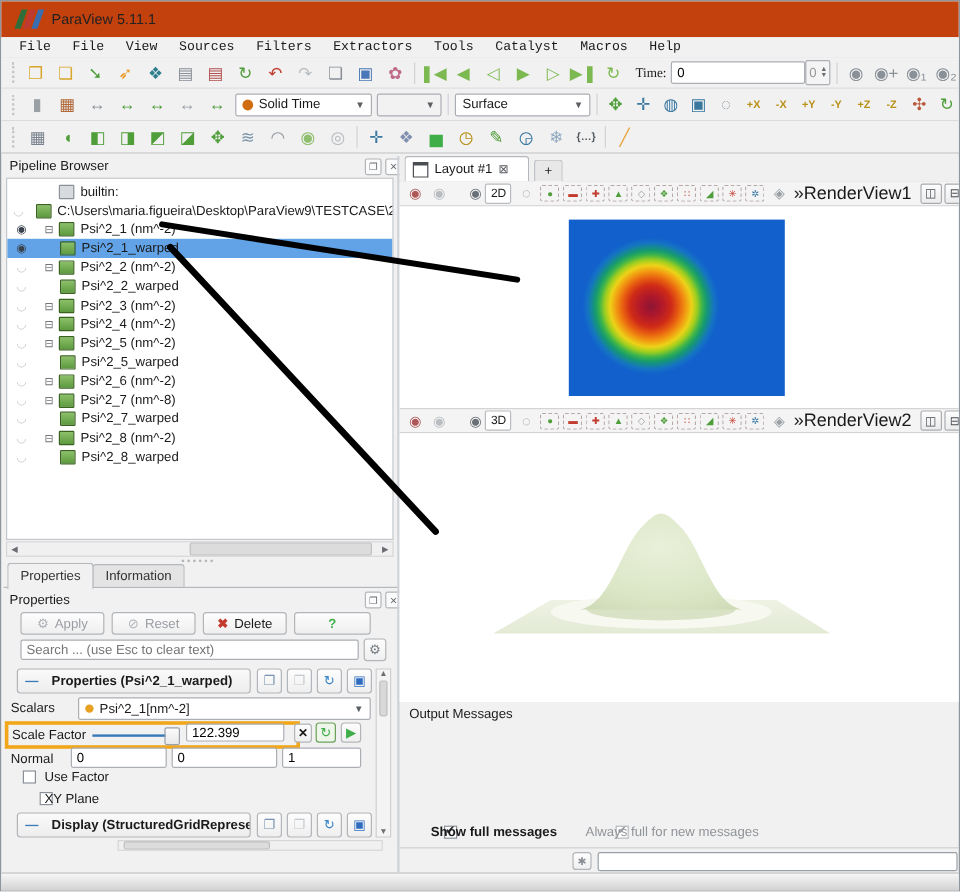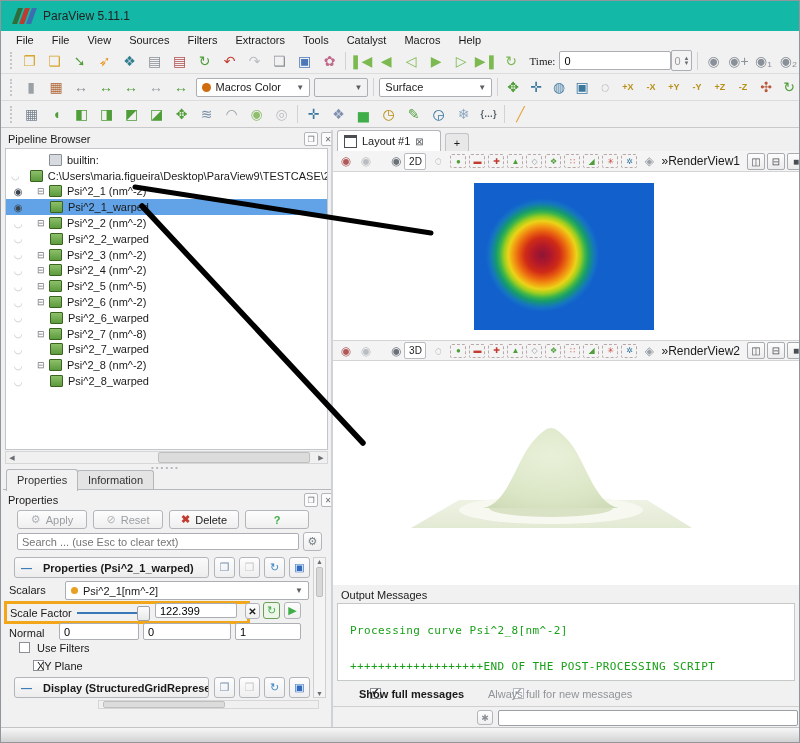--- a/index.html
+++ b/index.html
@@ -1,27 +1,27 @@
 <!DOCTYPE html>
 <html><head>
 <meta charset="utf-8">
 <style>
   html,body{margin:0;padding:0;background:#fff;}
   #win{position:relative;width:798px;height:741px;border:1px solid #8f969c;background:#f1f1f1;
        font-family:"Liberation Sans",sans-serif;font-size:11px;color:#1a1a1a;overflow:hidden;}
   .abs{position:absolute;}
   .flex{display:flex;align-items:center;}
   
-  .titlebar{left:0;top:0;width:100%;height:30px;background:#14b8a6;border-bottom:1px solid #e6e6e6;}
+  .titlebar{left:0;top:0;width:100%;height:30px;background:#c2410c;border-bottom:1px solid #e6e6e6;}
   .logo{left:14px;top:7px;width:22px;height:16px;}
   .logo i{position:absolute;top:0;width:5px;height:16px;transform:skewX(-20deg);}
   .title-text{left:42px;top:8px;font-size:12px;color:#222;}
   
   .menubar{left:0;top:30px;width:100%;height:17px;background:#f1f1f1;display:flex;align-items:center;padding-left:6px;border-bottom:1px solid #e2e2e2;}
-  .mi{padding:0 9px;cursor:default;}
+  .mi{padding:0 9px;cursor:default;font-family:Liberation Mono, monospace;}
   
   .tbar{left:0;width:100%;display:flex;align-items:center;padding-left:8px;background:#f1f1f1;border-bottom:1px solid #dcdcdc;box-sizing:border-box;}
   .tb1{top:47px;height:26px;} .tb2{top:73px;height:27px;} .tb3{top:100px;height:27px;border-bottom:1px solid #c9c9c9;}
   .tbgroup{display:flex;align-items:center;gap:4px;}
   .handle{width:4px;height:17px;border-left:2px dotted #c6c6ca;margin:0 5px 0 1px;}
   .sep{width:1px;height:18px;background:#d2d2d6;margin:0 5px;}
   .ticon{width:21px;height:20px;display:flex;align-items:center;justify-content:center;font-size:14px;line-height:1;cursor:default;}
   .ticon[data-k="axis"]{font-size:9px;font-weight:bold;letter-spacing:0;}
   .rvicon{width:18px;height:16px;display:flex;align-items:center;justify-content:center;font-size:12px;cursor:default;}
   .rvicon[data-k="sel"]{width:14px;height:12px;font-size:8px;border:1px dashed #b8a8a8;border-radius:2px;}
@@ -68,21 +68,21 @@
   .dash{color:#3a7ab8;font-weight:bold;margin-right:6px;}
   .sqbtn{width:21px;height:21px;}
   input.pinput{border:1px solid #abaeb3;border-radius:2px;padding:0 4px;font:11px "Liberation Sans",sans-serif;box-sizing:border-box;height:17px;}
   .cb{width:11px;height:11px;background:#fff;border:1px solid #8a9096;display:inline-block;box-sizing:border-box;position:relative;}
   .cb.checked::before{content:"✔";position:absolute;left:0px;top:-3px;font-size:10px;color:#2a2e33;}
   .cb.dim{border-color:#b4b8bc;} .cb.dim::before{color:#9aa0a6;}
   
   .rvtbar{background:#f4f4f4;border-bottom:1px solid #d4d4d4;display:flex;align-items:center;gap:3px;padding:0 4px;box-sizing:border-box;}
   .modebtn{min-width:20px;height:15px;border:1px solid #b8bcc0;background:#fff;border-radius:2px;display:flex;align-items:center;justify-content:center;font-size:10px;}
   .wbtn{width:16px;height:15px;border:1px solid #a8acb0;background:linear-gradient(#fdfdfd,#ececec);border-radius:2px;display:flex;align-items:center;justify-content:center;font-size:10px;color:#4a4e53;}
-  .rvname{font-size:12px;color:#1a1a1a;margin-left:auto;padding-right:4px;}
+  .rvname{font-size:15px;color:#1a1a1a;margin-left:auto;padding-right:4px;}
   .viewport{background:#fff;}
   .heat-square{position:absolute;left:141px;top:11px;width:180px;height:147px;
     background:radial-gradient(circle 62px at 38% 49%,
       #8d1535 0%, #b0182b 14%, #cf2b17 28%, #e85f10 38%, #f29a12 47%, #ecd318 55%,
       #9fce1f 62%, #3cb44b 69%, #169a6f 75%, #1573c4 85%, #1160cb 92%, #1160cb 100%);}
   
   .outbox{background:#fff;border:1px solid #c6cac6;box-sizing:border-box;padding:20px 12px 0 12px;}
   .oline{font-family:"DejaVu Sans Mono",monospace;font-size:11px;letter-spacing:.4px;color:#18a018;white-space:pre;margin-bottom:23px;}
   .overlay{position:absolute;left:0;top:0;pointer-events:none;z-index:50;}
   .dots{color:#b0b4b8;font-size:8px;letter-spacing:2px;}
@@ -174,21 +174,21 @@
     <span class="ticon" style="color: rgb(154, 160, 166);">▮</span>
         <span class="ticon" style="color: rgb(176, 106, 58);">▦</span>
         <span class="ticon" style="color: rgb(138, 144, 152);">↔</span>
         <span class="ticon" style="color: rgb(79, 158, 58);">↔</span>
         <span class="ticon" style="color: rgb(79, 158, 58);">↔</span>
         <span class="ticon" style="color: rgb(154, 160, 166);">↔</span>
         <span class="ticon" style="color: rgb(79, 158, 58);">↔</span>
       </span>
     <span class="combo" style="width:128px;margin-left:4px;">
       <span class="dot" style="background:#d06c10;"></span>
-      <span>Macros Color</span>
+      <span>Solid Time</span>
       <span class="arrow">▼</span>
     </span>
     <span class="combo dis" style="width:60px;margin-left:4px;">
       <span></span>
       <span class="arrow">▼</span>
     </span>
     <span class="sep"></span>
     <span class="combo" style="width:126px;">
       <span>Surface</span>
       <span class="arrow">▼</span>
@@ -303,33 +303,33 @@
       <div class="prow" data-kind="parent" data-eye="closed">
         <span class="eye"></span>
         <span class="expander">⊟</span>
         <span class="cube"></span>
         <span class="plabel">Psi^2_4 (nm^-2)</span>
       </div>
       <div class="prow" data-kind="parent" data-eye="closed">
         <span class="eye"></span>
         <span class="expander">⊟</span>
         <span class="cube"></span>
-        <span class="plabel">Psi^2_5 (nm^-5)</span>
+        <span class="plabel">Psi^2_5 (nm^-2)</span>
+      </div>
+      <div class="prow" data-kind="child" data-eye="closed">
+        <span class="eye"></span>
+
+        <span class="cube"></span>
+        <span class="plabel">Psi^2_5_warped</span>
       </div>
       <div class="prow" data-kind="parent" data-eye="closed">
         <span class="eye"></span>
         <span class="expander">⊟</span>
         <span class="cube"></span>
         <span class="plabel">Psi^2_6 (nm^-2)</span>
-      </div>
-      <div class="prow" data-kind="child" data-eye="closed">
-        <span class="eye"></span>
-
-        <span class="cube"></span>
-        <span class="plabel">Psi^2_6_warped</span>
       </div>
       <div class="prow" data-kind="parent" data-eye="closed">
         <span class="eye"></span>
         <span class="expander">⊟</span>
         <span class="cube"></span>
         <span class="plabel">Psi^2_7 (nm^-8)</span>
       </div>
       <div class="prow" data-kind="child" data-eye="closed">
         <span class="eye"></span>
 
@@ -427,21 +427,21 @@
   <div class="abs btn" style="left:244px;top:602px;width:15px;height:16px;font-weight:bold;font-size:10px;">✕</div>
   <div class="abs btn" style="left:262px;top:601px;width:17px;height:17px;color:#3fae49;border-color:#6aa05a;background:#eef6ea;">↻</div>
   <div class="abs btn" style="left:283px;top:601px;width:17px;height:17px;color:#3fae49;">▶</div>
 
   <span class="abs" style="left:8px;top:626px;">Normal</span>
   <input class="abs pinput" style="left: 58px; top: 622px; width: 80px;" value="0">
   <input class="abs pinput" style="left: 142px; top: 622px; width: 88px;" value="0">
   <input class="abs pinput" style="left: 234px; top: 622px; width: 66px;" value="1">
 
   <span class="abs cb" style="left:18px;top:641px;"></span>
-  <span class="abs" style="left:36px;top:641px;">Use Filters</span>
+  <span class="abs" style="left:36px;top:641px;">Use Factor</span>
   <span class="abs cb" style="left:18px;top:659px;"></span>
   <span class="abs" style="left:36px;top:659px;">XY Plane</span>
 
   
   <div class="abs btn secbtn" style="left:13px;top:676px;width:195px;height:21px;">
     <span class="dash">—</span>
     <span style="white-space:nowrap;overflow:hidden;">Display (StructuredGridRepresentatio</span>
   </div>
   <span class="abs tbgroup" style="left:213px;top:676px;gap:4px;">
 
@@ -555,25 +555,20 @@
       </defs>
       <polygon points="78,167 126,139 314,139 359,167" fill="url(#pg)"></polygon>
       <ellipse cx="218" cy="149" rx="92" ry="14" fill="#f7f9f1"></ellipse>
       <ellipse cx="218" cy="147" rx="62" ry="9" fill="#d9e2c4"></ellipse>
       <path d="M150,147 C176,143 184,95 203,77 C210,70 214,67 218,67 C222,67 226,70 233,77 C252,95 260,143 286,147 Z" fill="url(#bg2)"></path>
     </svg>
   </div>
 
   
   <span class="abs" style="left:340px;top:588px;">Output Messages</span>
-  <div class="abs outbox" style="left:336px;top:602px;width:458px;height:78px;">
-
-  <div class="oline">Processing curve Psi^2_8[nm^-2]</div>
-      <div class="oline">+++++++++++++++++++END OF THE POST-PROCESSING SCRIPT</div>
-    </div>
   <span class="abs cb checked" style="left:341px;top:687px;"></span>
   <span class="abs" style="left:358px;top:687px;font-weight:bold;">Show full messages</span>
   <span class="abs cb checked dim" style="left:470px;top:687px;"></span>
   <span class="abs" style="left:487px;top:687px;color:#909498;">Always full for new messages</span>
 
   
   <div class="abs" style="left:332px;top:705px;width:466px;height:21px;border-top:1px solid #d0d0d0;"></div>
   <div class="abs btn" style="left:476px;top:709px;width:16px;height:15px;color:#8a9096;font-size:9px;">✱</div>
   <div class="abs" style="left:497px;top:709px;width:298px;height:14px;background:#fff;border:1px solid #9aa0a6;border-radius:2px;"></div>
 

